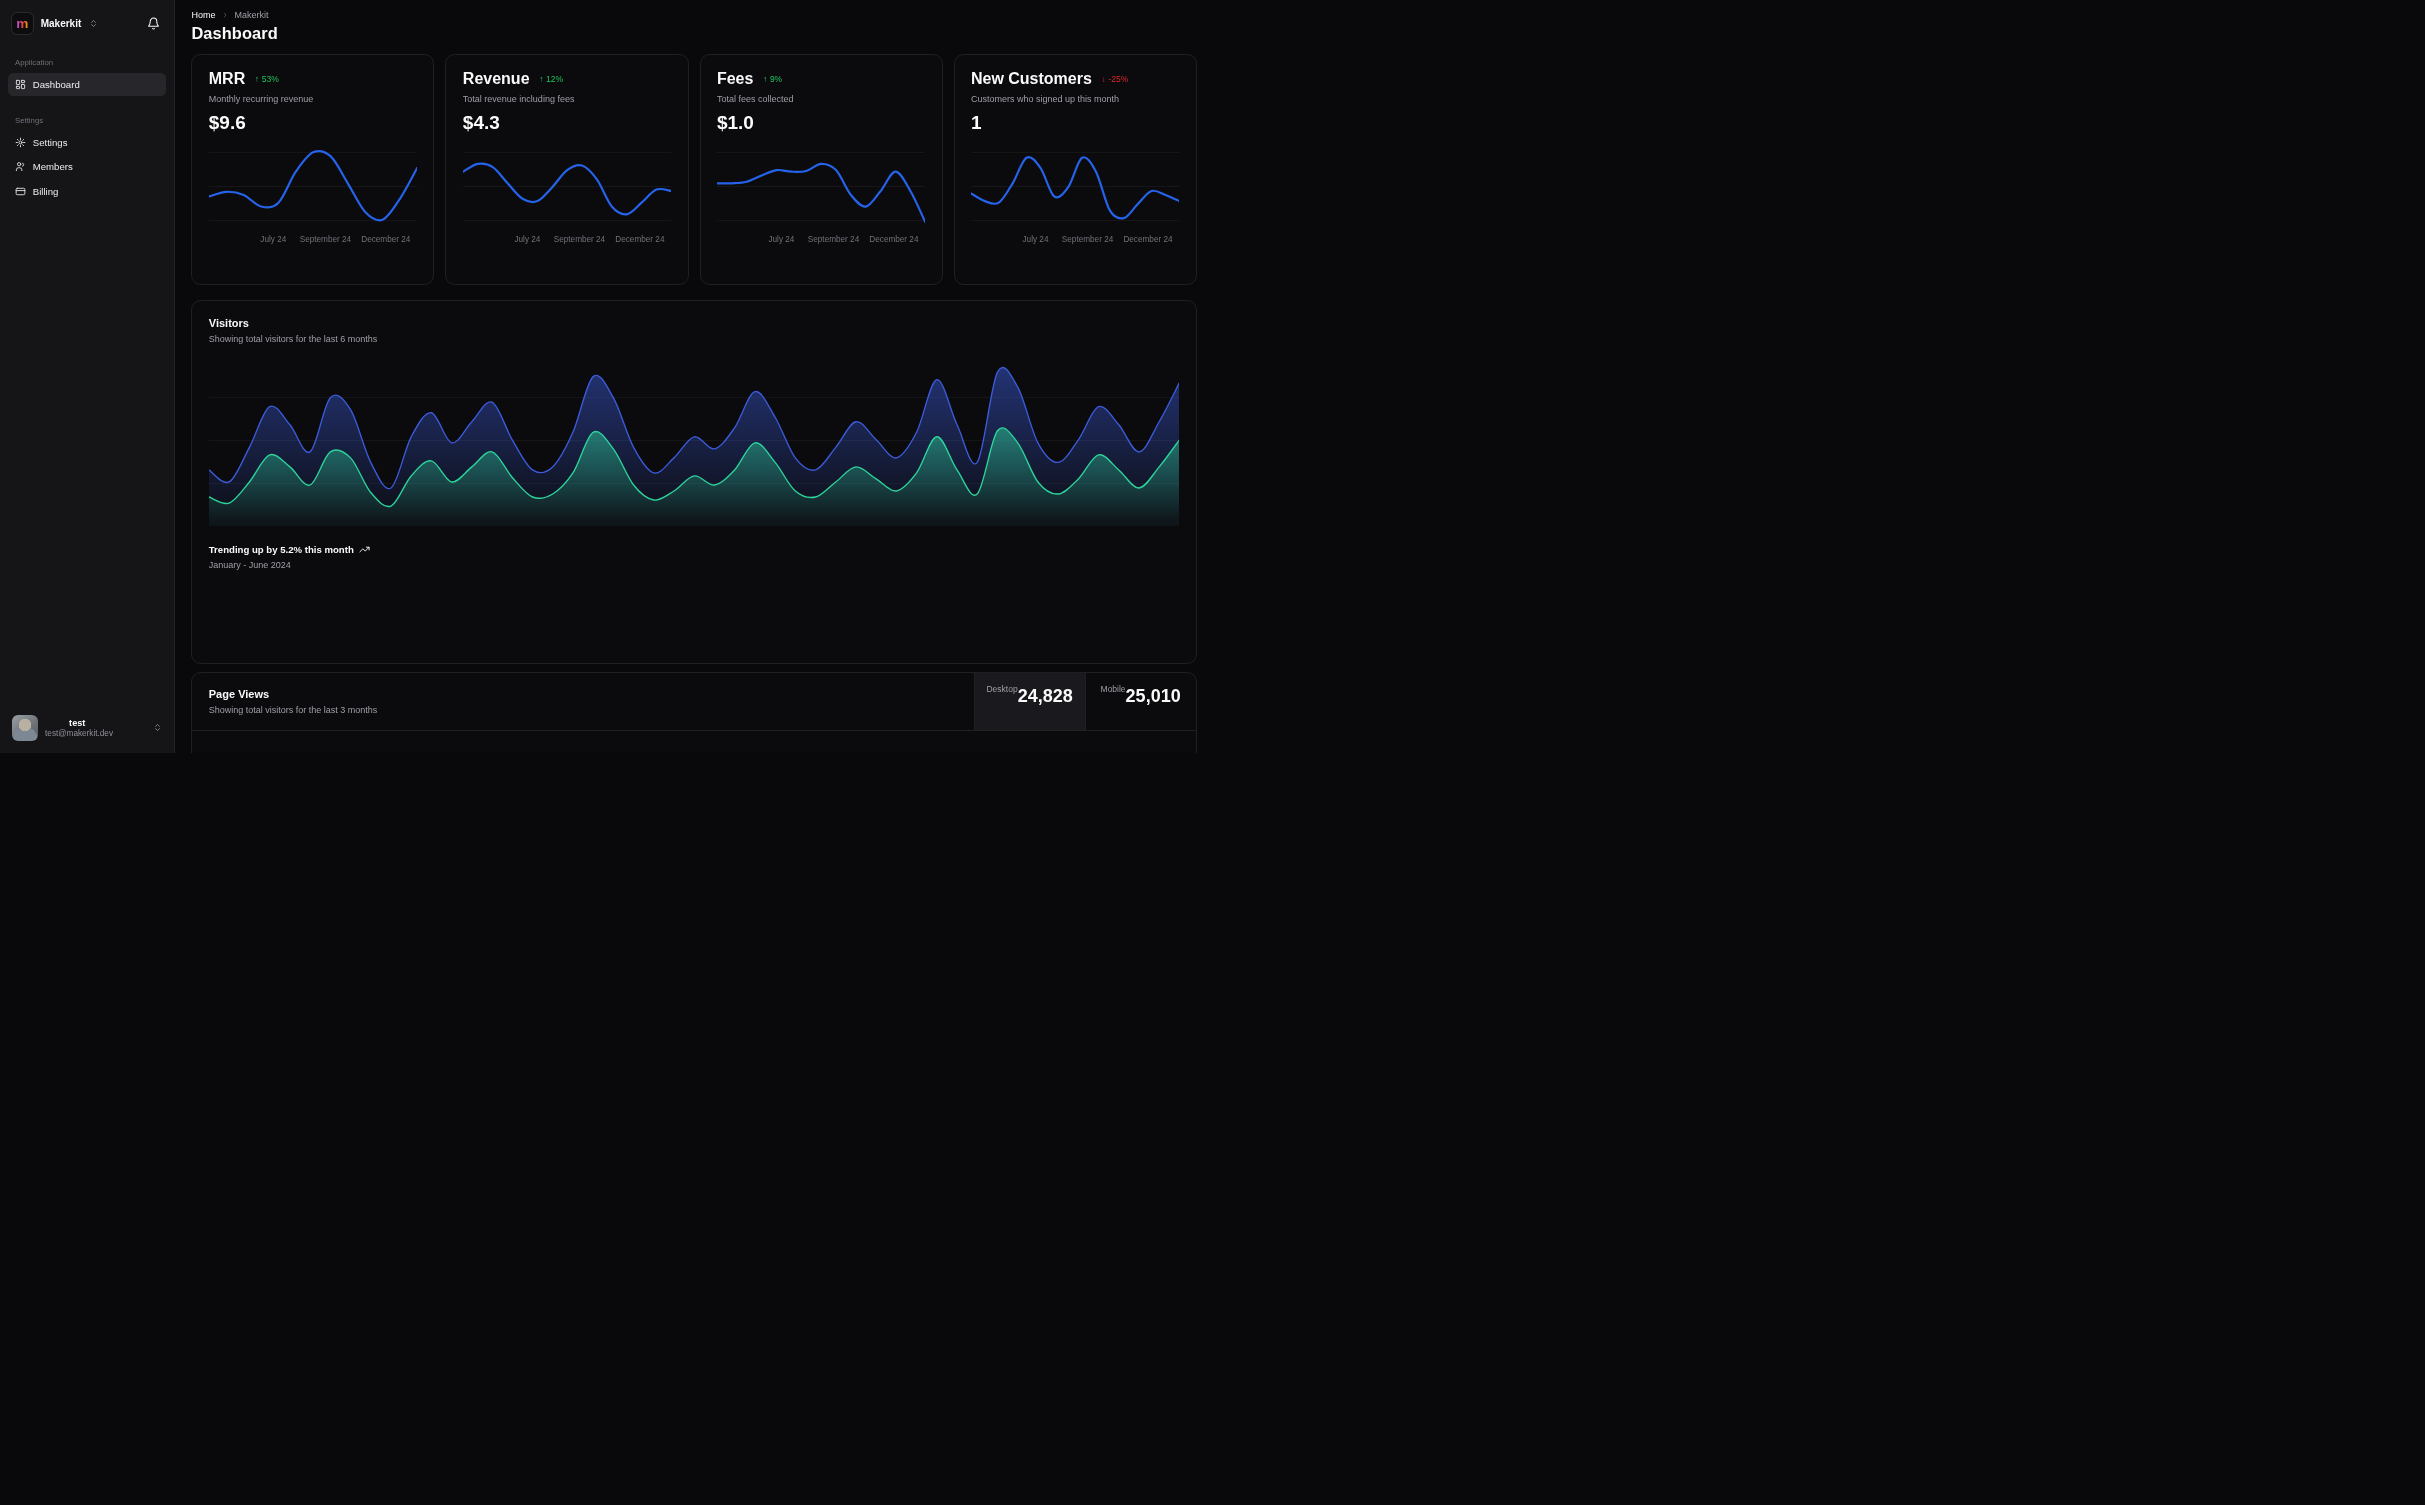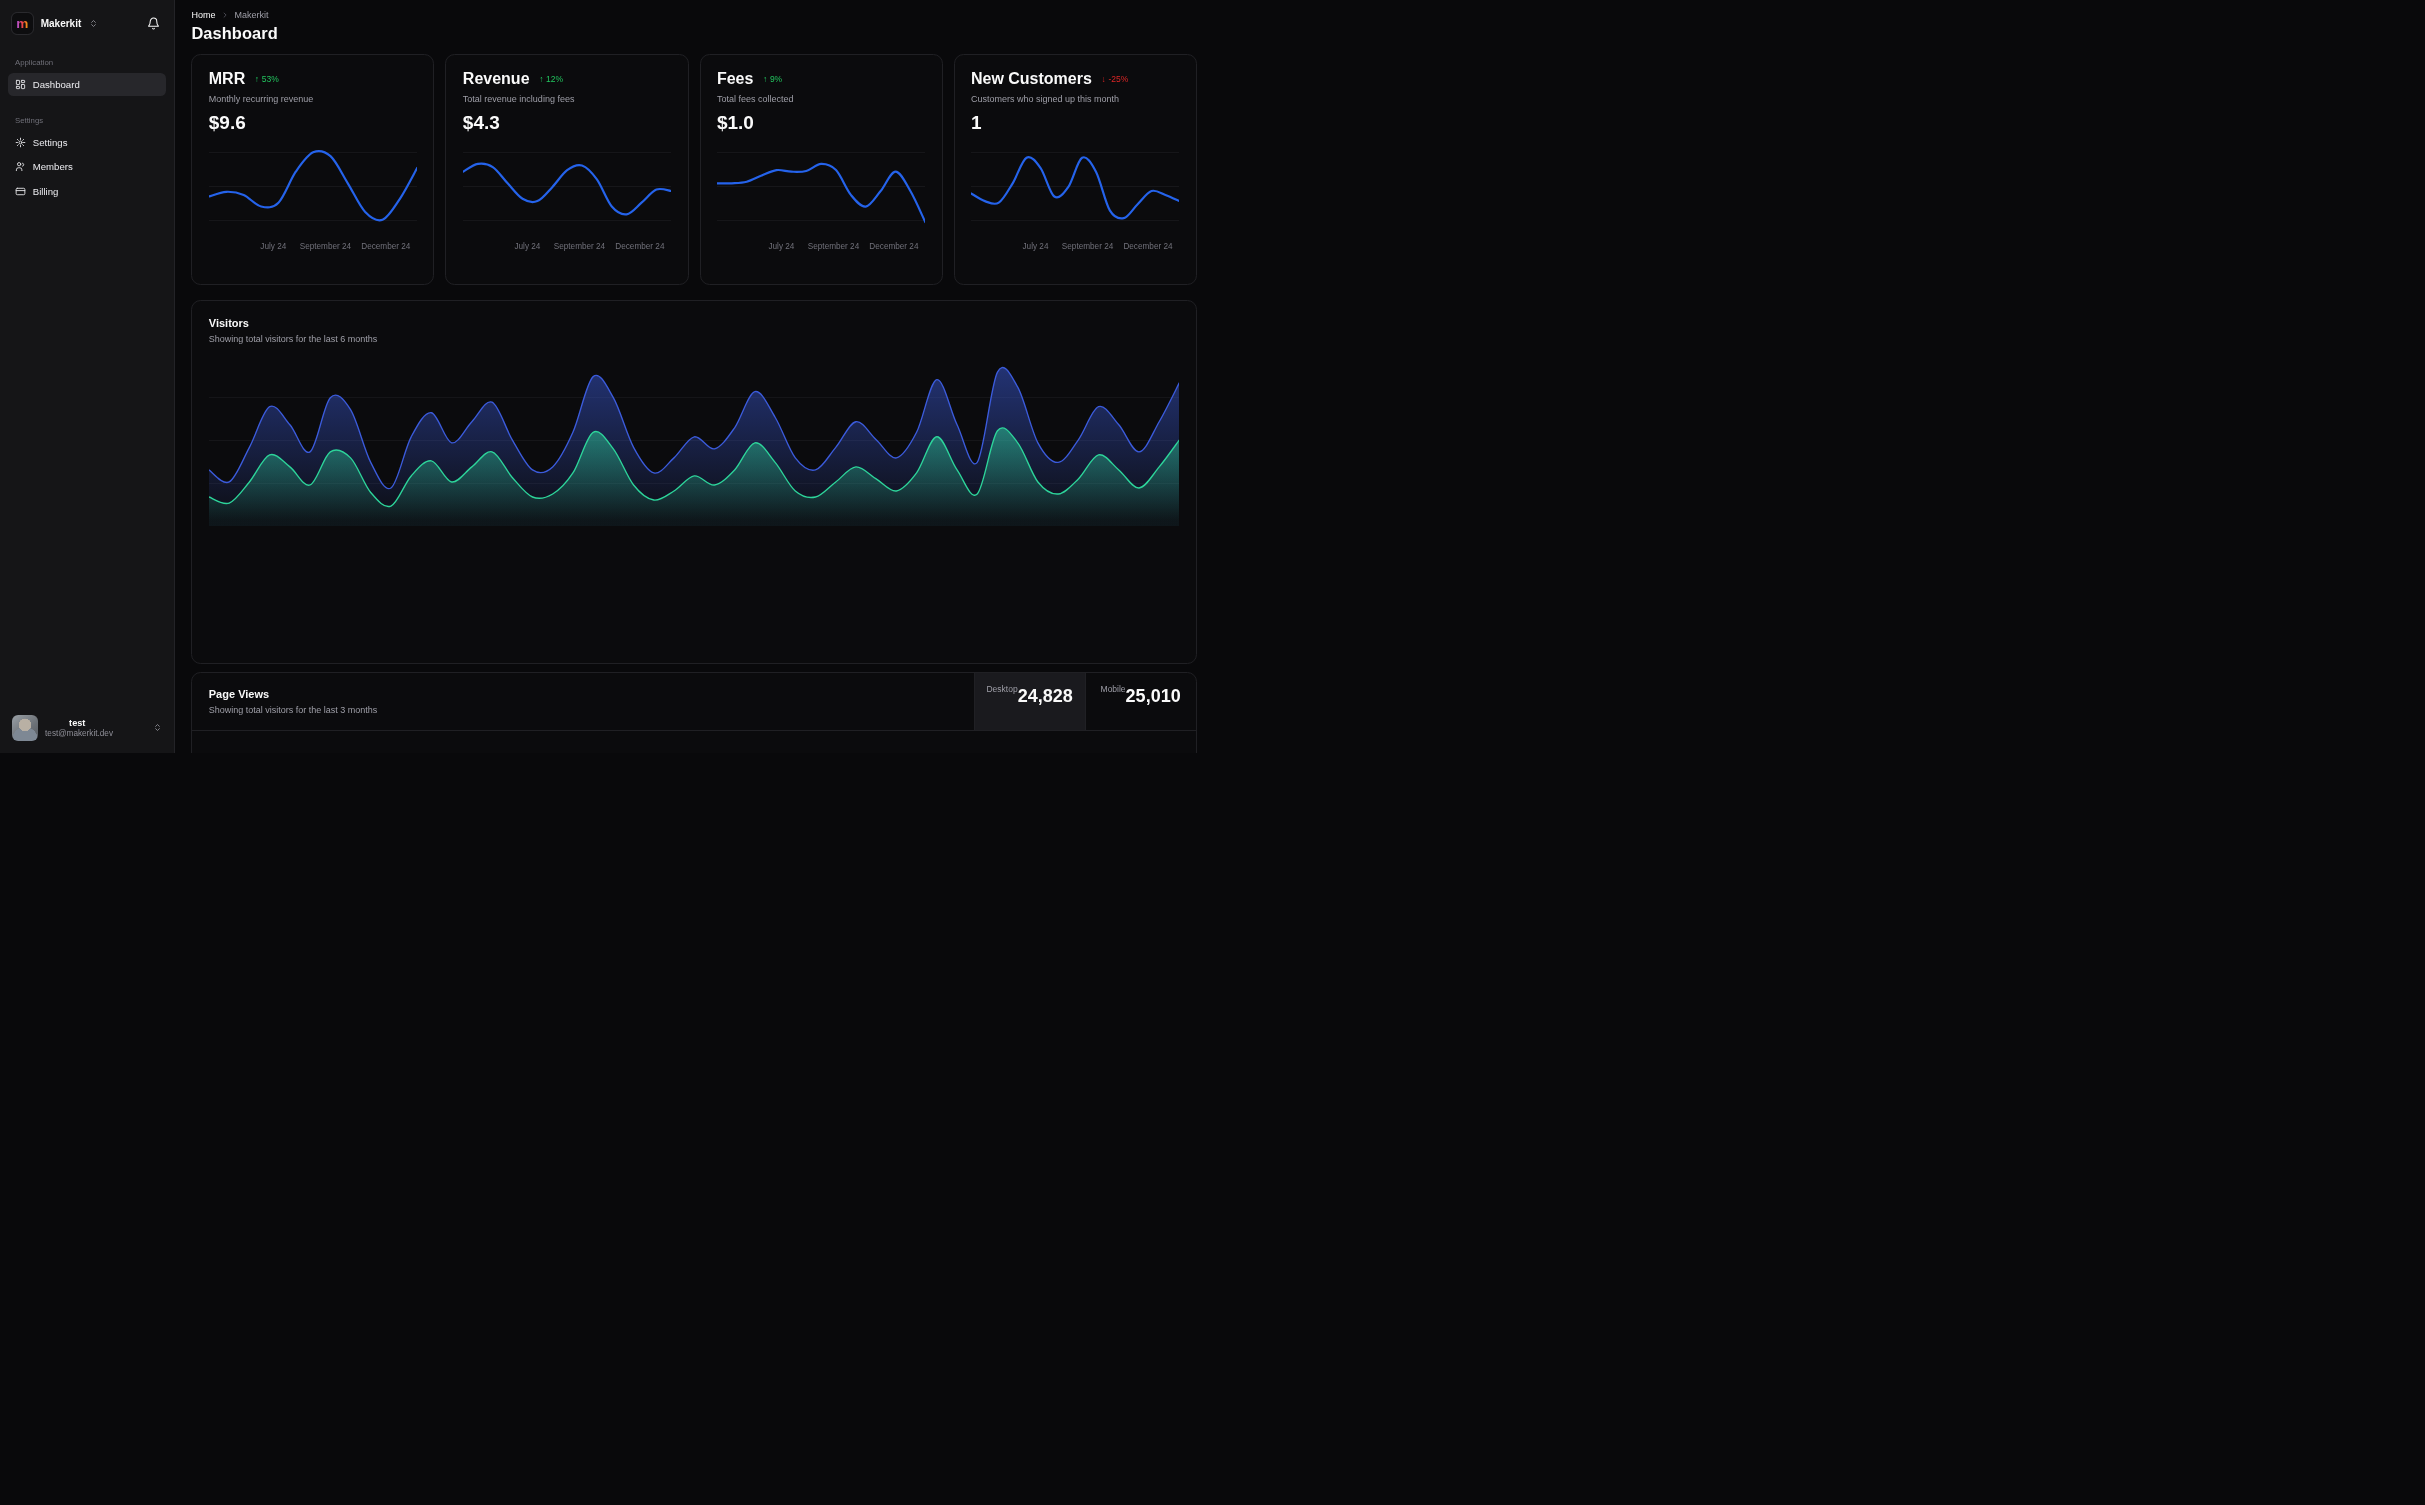--- a/index.html
+++ b/index.html
@@ -84,21 +84,21 @@
   }
   .stat-card { padding:15px 16.4px 11px 16.4px; height:231px; }
   .stat-head { display:flex; align-items:center; gap:9.6px; }
   .stat-title { font-size:16px; font-weight:700; color:#fafafa; }
   .stat-trend { font-size:8.5px; display:flex; align-items:center; gap:2.7px; }
   .trend-up { color:#22c55e; }
   .trend-down { color:#dc2626; }
   .stat-desc { font-size:9px; color:#9f9fa8; margin-top:6.1px; }
   .stat-value { font-size:19px; font-weight:800; margin-top:8.2px; }
   .spark-wrap { margin-top:9.6px; position:relative; }
-  .spark-labels { position:relative; height:11px; margin-top:12px; }
+  .spark-labels { position:relative; height:11px; margin-top:5px; }
   .spark-labels span {
     position:absolute; transform:translateX(-50%);
     font-size:8.2px; color:#71717a; white-space:nowrap;
   }
 
   
   .visitors-card { margin-top:15px; padding:16.4px; height:364px; }
   .panel-title { font-size:11px; font-weight:700; }
   .panel-sub { font-size:9px; color:#9f9fa8; margin-top:4.8px; }
   .visitors-chart { margin-top:11px; }
@@ -342,20 +342,32 @@
     </defs>
     <line x1="0" y1="62" x2="1424" y2="62" stroke="#1c1c1f" stroke-width="1"></line>
           <line x1="0" y1="125" x2="1424" y2="125" stroke="#1c1c1f" stroke-width="1"></line>
           <line x1="0" y1="188" x2="1424" y2="188" stroke="#1c1c1f" stroke-width="1"></line>
     <path d="M 0,168 C 4.9,170.9 19.8,191.1 29.7,185.6 C 39.6,180.1 49.4,153.3 59.3,135.0 C 69.2,116.7 79.1,81.1 89.0,75.6 C 98.9,70.1 108.8,91.0 118.7,102.0 C 128.6,113.0 138.4,148.2 148.3,141.6 C 158.2,135.0 168.1,72.7 178.0,62.4 C 187.9,52.1 197.8,64.2 207.7,80.0 C 217.6,95.8 227.4,137.9 237.3,157.0 C 247.2,176.1 257.1,200.6 267.0,194.4 C 276.9,188.2 286.8,137.9 296.7,119.6 C 306.6,101.3 316.4,82.9 326.3,84.4 C 336.2,85.9 346.1,126.2 356.0,128.4 C 365.9,130.6 375.8,107.5 385.7,97.6 C 395.6,87.7 405.4,64.6 415.3,69.0 C 425.2,73.4 435.1,107.5 445.0,124.0 C 454.9,140.5 464.8,161.4 474.7,168.0 C 484.6,174.6 494.4,172.8 504.3,163.6 C 514.2,154.4 524.1,135.0 534.0,113.0 C 543.9,91.0 553.8,40.0 563.7,31.6 C 573.6,23.2 583.4,45.2 593.3,62.4 C 603.2,79.6 613.1,116.7 623.0,135.0 C 632.9,153.3 642.8,169.8 652.7,172.4 C 662.6,175.0 672.4,159.2 682.3,150.4 C 692.2,141.6 702.1,121.8 712.0,119.6 C 721.9,117.4 731.8,139.4 741.7,137.2 C 751.6,135.0 761.4,120.3 771.3,106.4 C 781.2,92.5 791.1,56.2 801.0,53.6 C 810.9,51.0 820.8,74.9 830.7,91.0 C 840.6,107.1 850.4,137.6 860.3,150.4 C 870.2,163.2 880.1,170.6 890.0,168.0 C 899.9,165.4 909.8,146.7 919.7,135.0 C 929.6,123.3 939.4,99.4 949.3,97.6 C 959.2,95.8 969.1,115.2 979.0,124.0 C 988.9,132.8 998.8,152.2 1008.7,150.4 C 1018.6,148.6 1028.4,132.1 1038.3,113.0 C 1048.2,93.9 1058.1,37.8 1068.0,36.0 C 1077.9,34.2 1087.8,81.8 1097.7,102.0 C 1107.6,122.2 1117.4,169.8 1127.3,157.0 C 1137.2,144.2 1147.1,43.3 1157.0,25.0 C 1166.9,6.7 1176.8,29.8 1186.7,47.0 C 1196.6,64.2 1206.4,110.1 1216.3,128.4 C 1226.2,146.7 1236.1,157.7 1246.0,157.0 C 1255.9,156.3 1265.8,137.6 1275.7,124.0 C 1285.6,110.4 1295.4,79.3 1305.3,75.6 C 1315.2,71.9 1325.1,91.0 1335.0,102.0 C 1344.9,113.0 1354.8,142.3 1364.7,141.6 C 1374.6,140.9 1384.4,114.5 1394.3,97.6 C 1404.2,80.7 1419.1,49.9 1424.0,40.4 L 1424,250 L 0,250 Z" fill="url(#gBlue)"></path>
     <path d="M 0,168 C 4.9,170.9 19.8,191.1 29.7,185.6 C 39.6,180.1 49.4,153.3 59.3,135.0 C 69.2,116.7 79.1,81.1 89.0,75.6 C 98.9,70.1 108.8,91.0 118.7,102.0 C 128.6,113.0 138.4,148.2 148.3,141.6 C 158.2,135.0 168.1,72.7 178.0,62.4 C 187.9,52.1 197.8,64.2 207.7,80.0 C 217.6,95.8 227.4,137.9 237.3,157.0 C 247.2,176.1 257.1,200.6 267.0,194.4 C 276.9,188.2 286.8,137.9 296.7,119.6 C 306.6,101.3 316.4,82.9 326.3,84.4 C 336.2,85.9 346.1,126.2 356.0,128.4 C 365.9,130.6 375.8,107.5 385.7,97.6 C 395.6,87.7 405.4,64.6 415.3,69.0 C 425.2,73.4 435.1,107.5 445.0,124.0 C 454.9,140.5 464.8,161.4 474.7,168.0 C 484.6,174.6 494.4,172.8 504.3,163.6 C 514.2,154.4 524.1,135.0 534.0,113.0 C 543.9,91.0 553.8,40.0 563.7,31.6 C 573.6,23.2 583.4,45.2 593.3,62.4 C 603.2,79.6 613.1,116.7 623.0,135.0 C 632.9,153.3 642.8,169.8 652.7,172.4 C 662.6,175.0 672.4,159.2 682.3,150.4 C 692.2,141.6 702.1,121.8 712.0,119.6 C 721.9,117.4 731.8,139.4 741.7,137.2 C 751.6,135.0 761.4,120.3 771.3,106.4 C 781.2,92.5 791.1,56.2 801.0,53.6 C 810.9,51.0 820.8,74.9 830.7,91.0 C 840.6,107.1 850.4,137.6 860.3,150.4 C 870.2,163.2 880.1,170.6 890.0,168.0 C 899.9,165.4 909.8,146.7 919.7,135.0 C 929.6,123.3 939.4,99.4 949.3,97.6 C 959.2,95.8 969.1,115.2 979.0,124.0 C 988.9,132.8 998.8,152.2 1008.7,150.4 C 1018.6,148.6 1028.4,132.1 1038.3,113.0 C 1048.2,93.9 1058.1,37.8 1068.0,36.0 C 1077.9,34.2 1087.8,81.8 1097.7,102.0 C 1107.6,122.2 1117.4,169.8 1127.3,157.0 C 1137.2,144.2 1147.1,43.3 1157.0,25.0 C 1166.9,6.7 1176.8,29.8 1186.7,47.0 C 1196.6,64.2 1206.4,110.1 1216.3,128.4 C 1226.2,146.7 1236.1,157.7 1246.0,157.0 C 1255.9,156.3 1265.8,137.6 1275.7,124.0 C 1285.6,110.4 1295.4,79.3 1305.3,75.6 C 1315.2,71.9 1325.1,91.0 1335.0,102.0 C 1344.9,113.0 1354.8,142.3 1364.7,141.6 C 1374.6,140.9 1384.4,114.5 1394.3,97.6 C 1404.2,80.7 1419.1,49.9 1424.0,40.4" fill="none" stroke="#3b5bdb" stroke-width="2"></path>
     <path d="M 0,207.6 C 4.9,209.1 19.8,220.1 29.7,216.4 C 39.6,212.7 49.4,197.3 59.3,185.6 C 69.2,173.9 79.1,149.7 89.0,146.0 C 98.9,142.3 108.8,156.3 118.7,163.6 C 128.6,170.9 138.4,193.7 148.3,190.0 C 158.2,186.3 168.1,148.2 178.0,141.6 C 187.9,135.0 197.8,140.5 207.7,150.4 C 217.6,160.3 227.4,189.3 237.3,201.0 C 247.2,212.7 257.1,224.8 267.0,220.8 C 276.9,216.8 286.8,187.8 296.7,176.8 C 306.6,165.8 316.4,153.3 326.3,154.8 C 336.2,156.3 346.1,184.1 356.0,185.6 C 365.9,187.1 375.8,170.9 385.7,163.6 C 395.6,156.3 405.4,139.0 415.3,141.6 C 425.2,144.2 435.1,168.0 445.0,179.0 C 454.9,190.0 464.8,203.6 474.7,207.6 C 484.6,211.6 494.4,209.1 504.3,203.2 C 514.2,197.3 524.1,187.4 534.0,172.4 C 543.9,157.4 553.8,118.9 563.7,113.0 C 573.6,107.1 583.4,124.4 593.3,137.2 C 603.2,150.0 613.1,177.5 623.0,190.0 C 632.9,202.5 642.8,210.5 652.7,212.0 C 662.6,213.5 672.4,204.7 682.3,198.8 C 692.2,192.9 702.1,178.3 712.0,176.8 C 721.9,175.3 731.8,191.5 741.7,190.0 C 751.6,188.5 761.4,178.3 771.3,168.0 C 781.2,157.7 791.1,130.2 801.0,128.4 C 810.9,126.6 820.8,145.3 830.7,157.0 C 840.6,168.7 850.4,190.4 860.3,198.8 C 870.2,207.2 880.1,209.8 890.0,207.6 C 899.9,205.4 909.8,192.9 919.7,185.6 C 929.6,178.3 939.4,164.3 949.3,163.6 C 959.2,162.9 969.1,175.3 979.0,181.2 C 988.9,187.1 998.8,200.3 1008.7,198.8 C 1018.6,197.3 1028.4,185.6 1038.3,172.4 C 1048.2,159.2 1058.1,120.3 1068.0,119.6 C 1077.9,118.9 1087.8,154.1 1097.7,168.0 C 1107.6,181.9 1117.4,212.7 1127.3,203.2 C 1137.2,193.7 1147.1,123.3 1157.0,110.8 C 1166.9,98.3 1176.8,115.9 1186.7,128.4 C 1196.6,140.9 1206.4,173.1 1216.3,185.6 C 1226.2,198.1 1236.1,203.9 1246.0,203.2 C 1255.9,202.5 1265.8,190.7 1275.7,181.2 C 1285.6,171.7 1295.4,148.2 1305.3,146.0 C 1315.2,143.8 1325.1,159.9 1335.0,168.0 C 1344.9,176.1 1354.8,195.1 1364.7,194.4 C 1374.6,193.7 1384.4,175.3 1394.3,163.6 C 1404.2,151.9 1419.1,130.6 1424.0,124.0 L 1424,250 L 0,250 Z" fill="url(#gGreen)"></path>
     <path d="M 0,207.6 C 4.9,209.1 19.8,220.1 29.7,216.4 C 39.6,212.7 49.4,197.3 59.3,185.6 C 69.2,173.9 79.1,149.7 89.0,146.0 C 98.9,142.3 108.8,156.3 118.7,163.6 C 128.6,170.9 138.4,193.7 148.3,190.0 C 158.2,186.3 168.1,148.2 178.0,141.6 C 187.9,135.0 197.8,140.5 207.7,150.4 C 217.6,160.3 227.4,189.3 237.3,201.0 C 247.2,212.7 257.1,224.8 267.0,220.8 C 276.9,216.8 286.8,187.8 296.7,176.8 C 306.6,165.8 316.4,153.3 326.3,154.8 C 336.2,156.3 346.1,184.1 356.0,185.6 C 365.9,187.1 375.8,170.9 385.7,163.6 C 395.6,156.3 405.4,139.0 415.3,141.6 C 425.2,144.2 435.1,168.0 445.0,179.0 C 454.9,190.0 464.8,203.6 474.7,207.6 C 484.6,211.6 494.4,209.1 504.3,203.2 C 514.2,197.3 524.1,187.4 534.0,172.4 C 543.9,157.4 553.8,118.9 563.7,113.0 C 573.6,107.1 583.4,124.4 593.3,137.2 C 603.2,150.0 613.1,177.5 623.0,190.0 C 632.9,202.5 642.8,210.5 652.7,212.0 C 662.6,213.5 672.4,204.7 682.3,198.8 C 692.2,192.9 702.1,178.3 712.0,176.8 C 721.9,175.3 731.8,191.5 741.7,190.0 C 751.6,188.5 761.4,178.3 771.3,168.0 C 781.2,157.7 791.1,130.2 801.0,128.4 C 810.9,126.6 820.8,145.3 830.7,157.0 C 840.6,168.7 850.4,190.4 860.3,198.8 C 870.2,207.2 880.1,209.8 890.0,207.6 C 899.9,205.4 909.8,192.9 919.7,185.6 C 929.6,178.3 939.4,164.3 949.3,163.6 C 959.2,162.9 969.1,175.3 979.0,181.2 C 988.9,187.1 998.8,200.3 1008.7,198.8 C 1018.6,197.3 1028.4,185.6 1038.3,172.4 C 1048.2,159.2 1058.1,120.3 1068.0,119.6 C 1077.9,118.9 1087.8,154.1 1097.7,168.0 C 1107.6,181.9 1117.4,212.7 1127.3,203.2 C 1137.2,193.7 1147.1,123.3 1157.0,110.8 C 1166.9,98.3 1176.8,115.9 1186.7,128.4 C 1196.6,140.9 1206.4,173.1 1216.3,185.6 C 1226.2,198.1 1236.1,203.9 1246.0,203.2 C 1255.9,202.5 1265.8,190.7 1275.7,181.2 C 1285.6,171.7 1295.4,148.2 1305.3,146.0 C 1315.2,143.8 1325.1,159.9 1335.0,168.0 C 1344.9,176.1 1354.8,195.1 1364.7,194.4 C 1374.6,193.7 1384.4,175.3 1394.3,163.6 C 1404.2,151.9 1419.1,130.6 1424.0,124.0" fill="none" stroke="#2dd49a" stroke-width="2"></path>
   </svg>
       </div>
+    <div class="vis-footer">
+      <div class="vis-trend">
+        <span>Trending up by 5.2% this month</span>
+        <span>
+          <svg width="11" height="11" viewBox="0 0 24 24" fill="none" stroke="currentColor" stroke-width="2" stroke-linecap="round" stroke-linejoin="round">
+              <polyline points="22 7 13.5 15.5 8.5 10.5 2 17"></polyline>
+              <polyline points="16 7 22 7 22 13"></polyline>
+            </svg>
+        </span>
+      </div>
+      <div class="vis-range">January - June 2024</div>
+    </div>
   </section>
 
   <section class="card pv-card">
     <div class="pv-head">
       <div class="pv-head-left">
         <div class="panel-title">Page Views</div>
         <div class="panel-sub">Showing total visitors for the last 3 months</div>
       </div>
       <div class="pv-stats">
         <div class="pv-stat active">

